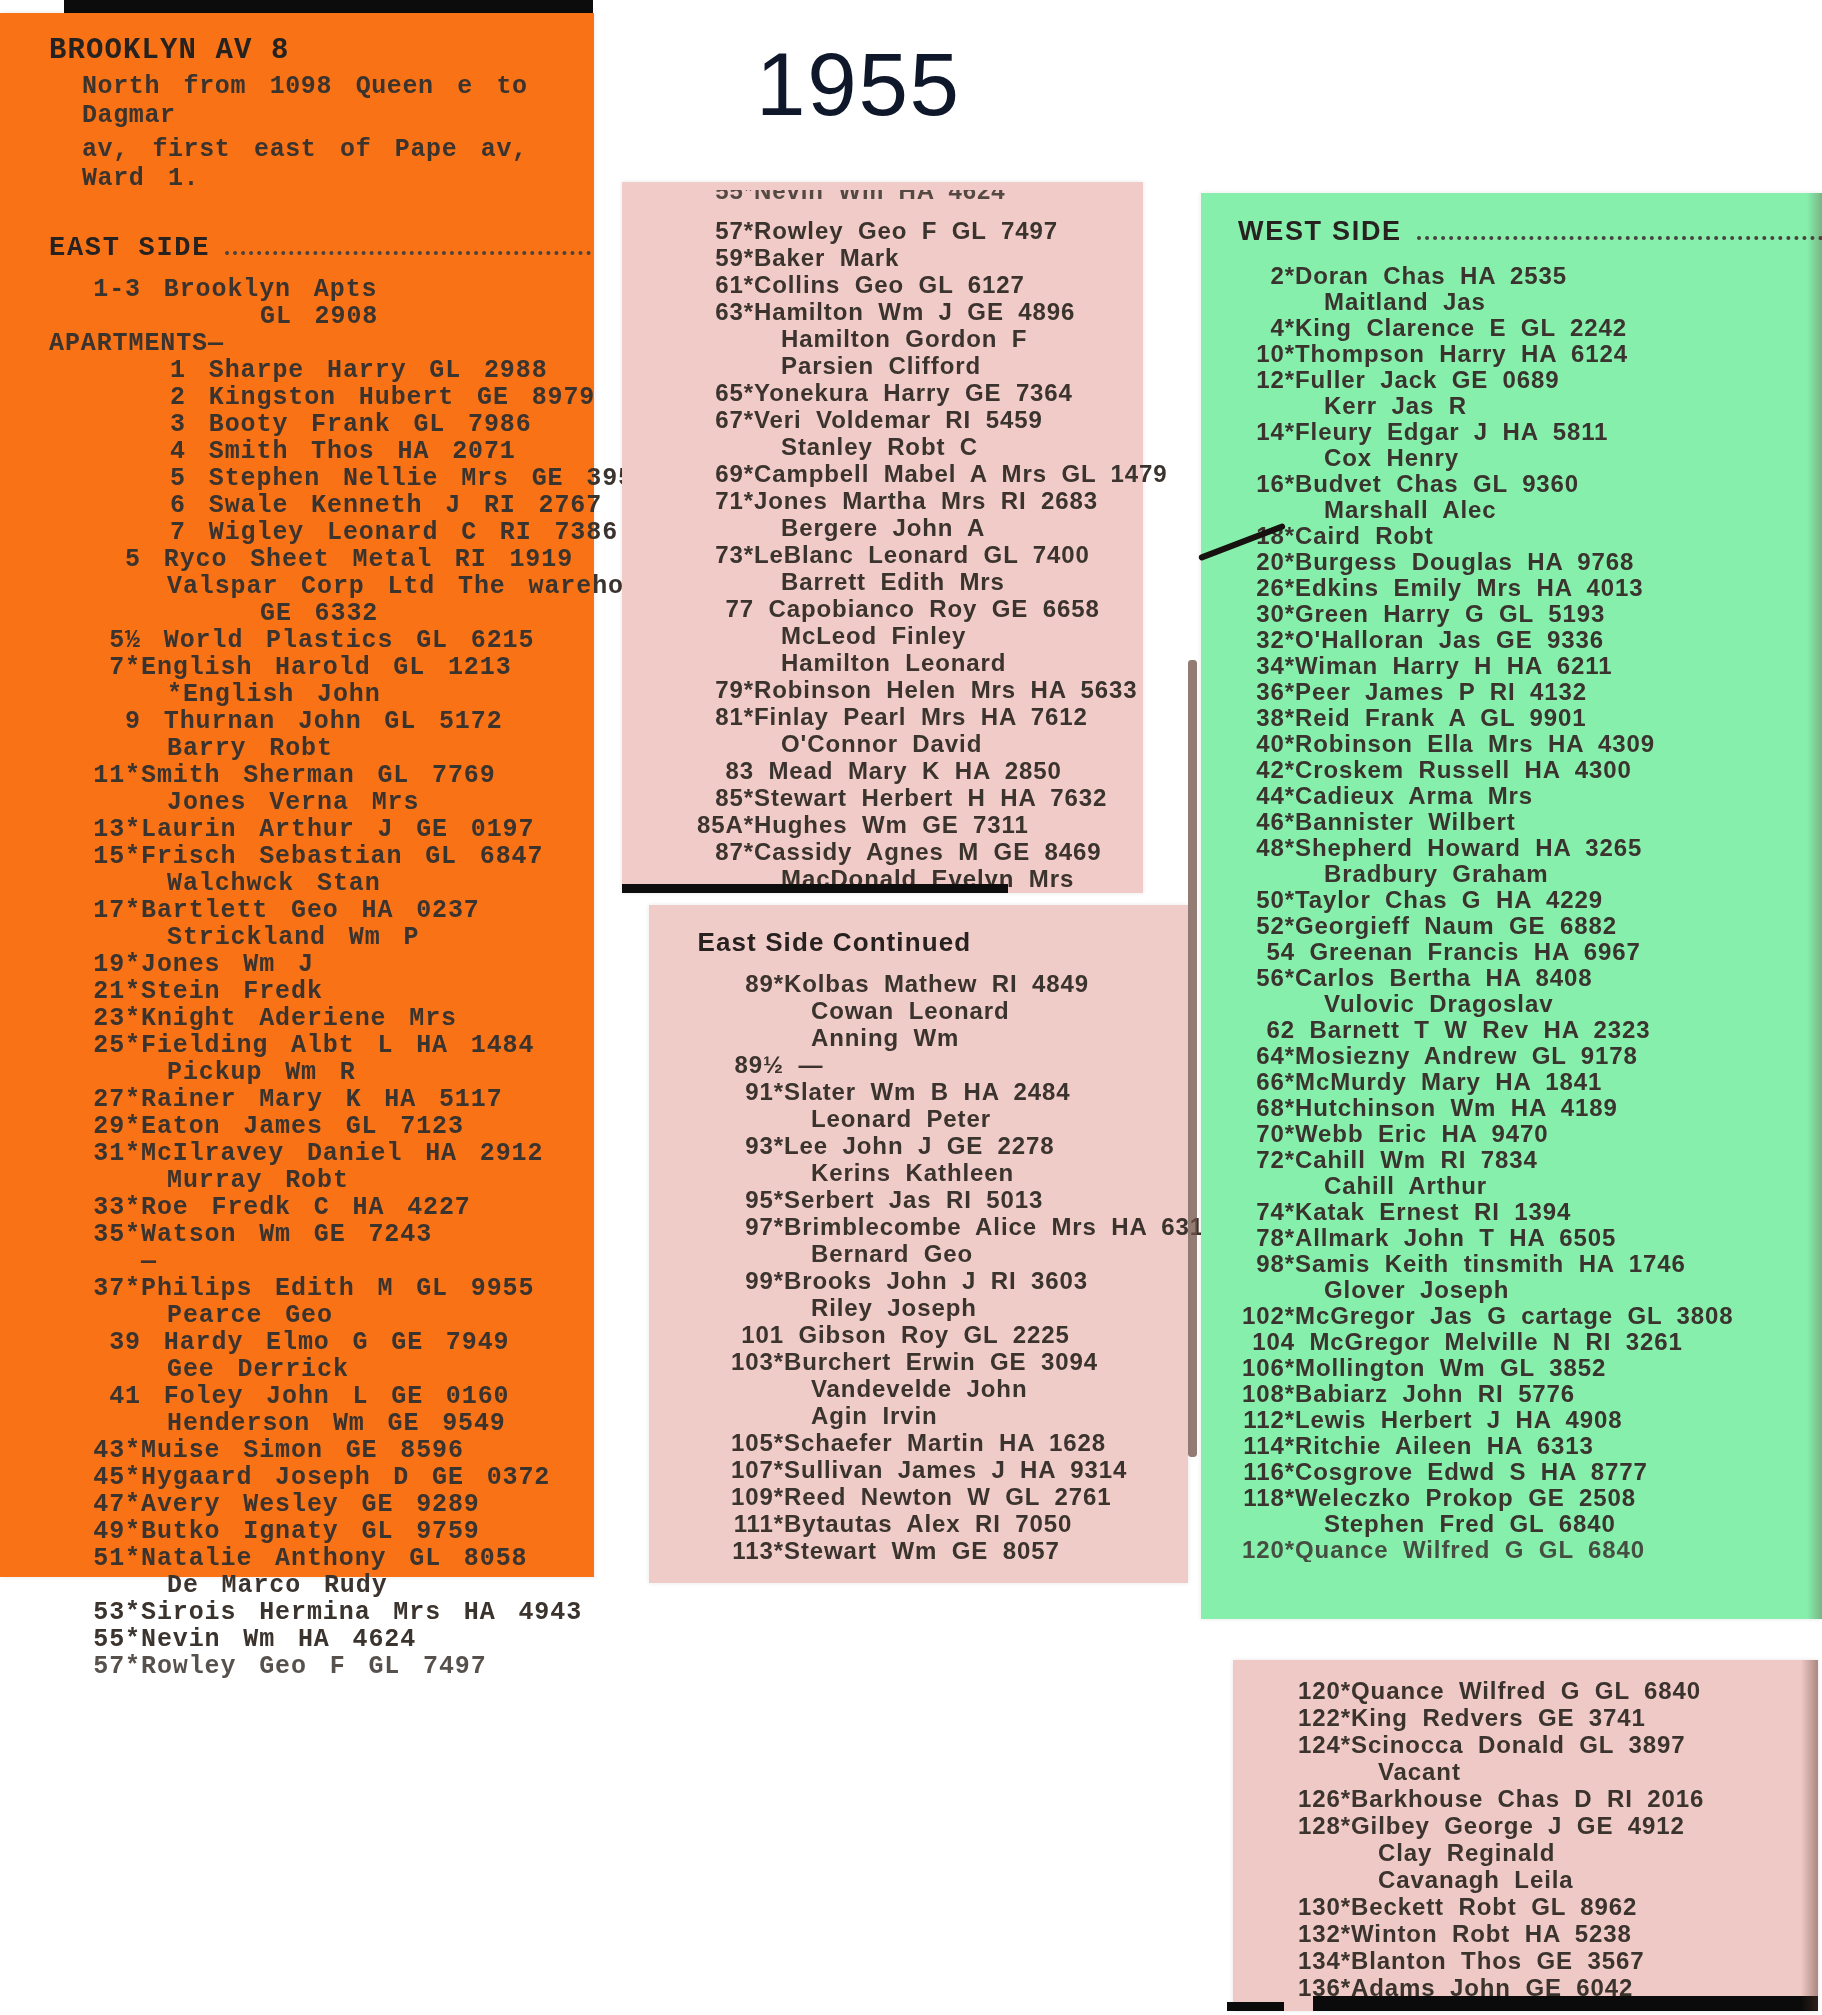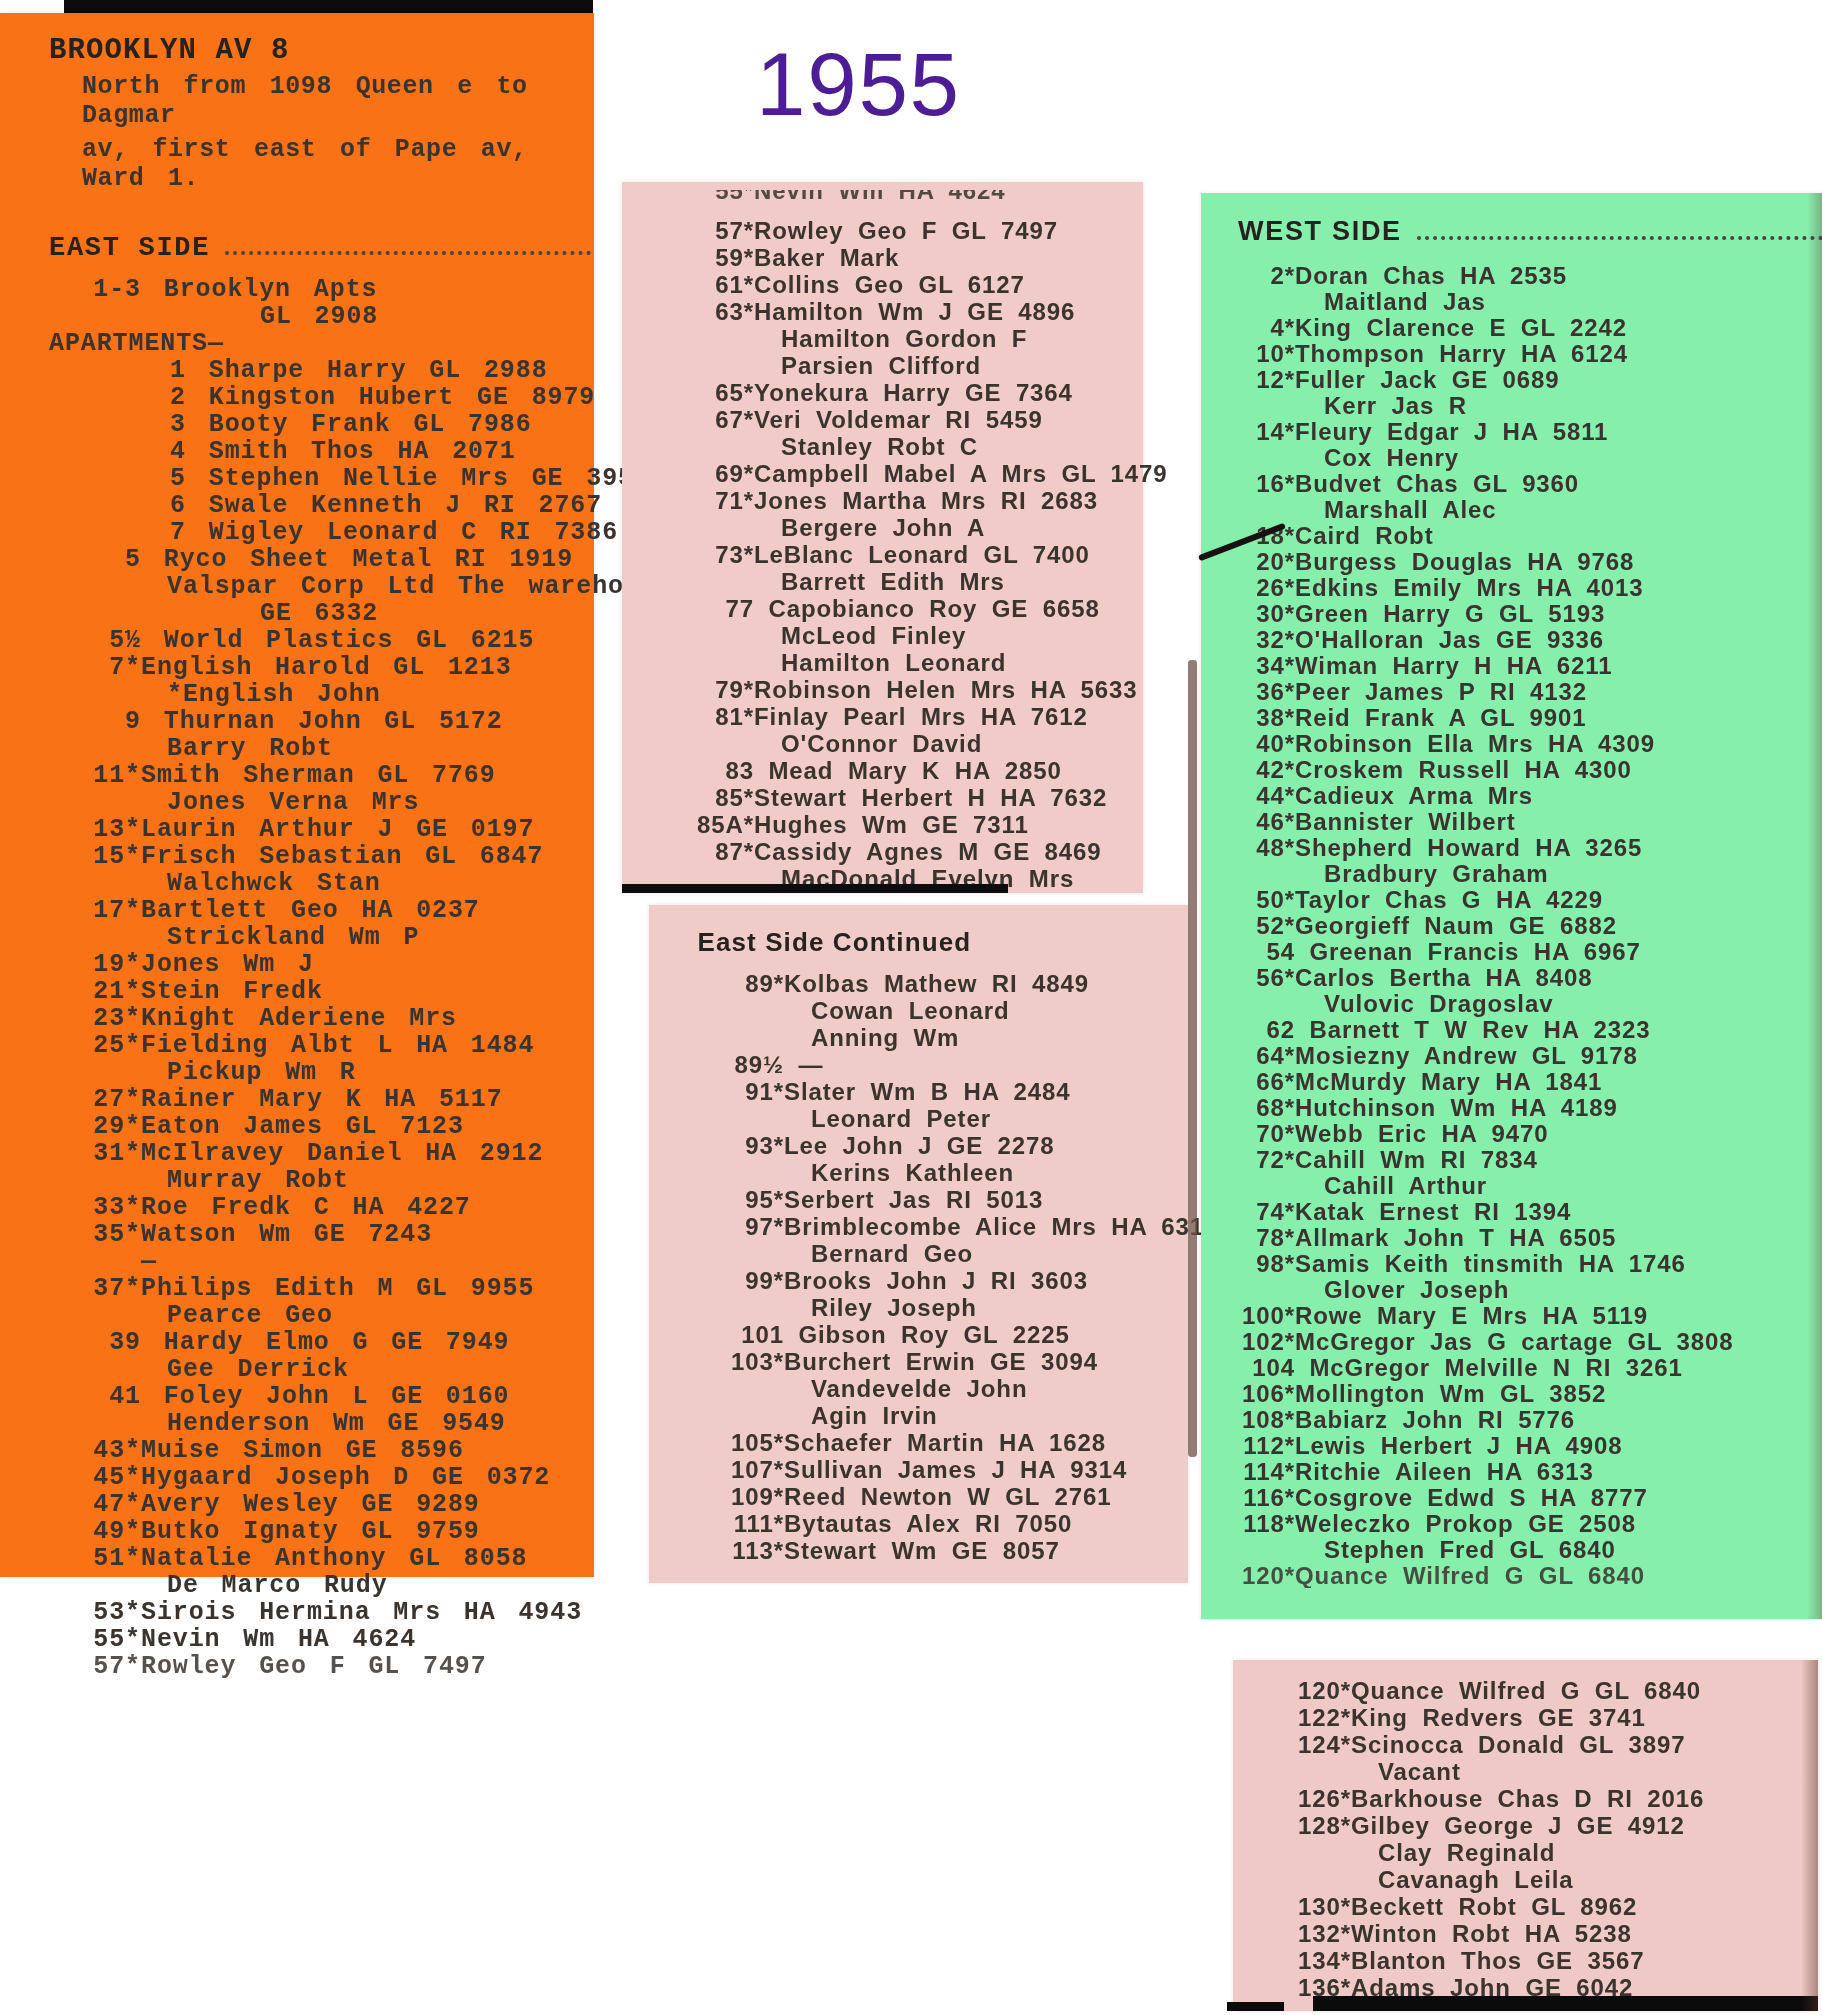--- a/index.html
+++ b/index.html
@@ -1,19 +1,19 @@
 <!DOCTYPE html>
 <html style="font-size:9.2px"><head>
 <meta charset="utf-8">
 <style>
   html,body{margin:0;padding:0;background:#ffffff;}
   .canvas{position:relative;width:1823px;height:2015px;background:#ffffff;overflow:hidden;
           font-family:"Liberation Sans",sans-serif;}
   .year{position:absolute;left:756px;top:33px;font-size:89px;font-weight:400;
-        color:#4c1d95;letter-spacing:1.7px;}
+        color:#0f172a;letter-spacing:1.7px;}
   .topbar{position:absolute;left:64px;top:0;width:529px;height:15px;background:#0c0c0c;}
   .left-strip{position:absolute;left:1188px;top:660px;width:9.2px;height:797px;
               background:#6f5046;opacity:.75;border-radius:3.4px;}
   .block{position:absolute;box-sizing:border-box;font-weight:700;color:#3a332e;
          box-shadow:0 0 4.6px rgba(0,0,0,0.10);}
   .block .lines{margin-top:12.6px;}
   .line{display:flex;align-items:baseline;white-space:pre;letter-spacing:0.9px;word-spacing:6.9px;}
   .num{flex:none;text-align:right;white-space:pre;}
   .txt{flex:none;white-space:pre;}
   .sub .txt{padding-left:0;}
@@ -249,21 +249,20 @@
         <div class="line entry"><span class="num">64*</span><span class="txt">Mosiezny Andrew GL 9178</span></div>
         <div class="line entry"><span class="num">66*</span><span class="txt">McMurdy Mary HA 1841</span></div>
         <div class="line entry"><span class="num">68*</span><span class="txt">Hutchinson Wm HA 4189</span></div>
         <div class="line entry"><span class="num">70*</span><span class="txt">Webb Eric HA 9470</span></div>
         <div class="line entry"><span class="num">72*</span><span class="txt">Cahill Wm RI 7834</span></div>
         <div class="line cont"><span class="txt">Cahill Arthur</span></div>
         <div class="line entry"><span class="num">74*</span><span class="txt">Katak Ernest RI 1394</span></div>
         <div class="line entry"><span class="num">78*</span><span class="txt">Allmark John T HA 6505</span></div>
         <div class="line entry"><span class="num">98*</span><span class="txt">Samis Keith tinsmith HA 1746</span></div>
         <div class="line cont"><span class="txt">Glover Joseph</span></div>
-        <div class="line entry"><span class="num">100*</span><span class="txt">Rowe Mary E Mrs HA 5119</span></div>
         <div class="line entry"><span class="num">102*</span><span class="txt">McGregor Jas G cartage GL 3808</span></div>
         <div class="line entry"><span class="num">104</span><span class="txt">&nbsp;McGregor Melville N RI 3261</span></div>
         <div class="line entry"><span class="num">106*</span><span class="txt">Mollington Wm GL 3852</span></div>
         <div class="line entry"><span class="num">108*</span><span class="txt">Babiarz John RI 5776</span></div>
         <div class="line entry"><span class="num">112*</span><span class="txt">Lewis Herbert J HA 4908</span></div>
         <div class="line entry"><span class="num">114*</span><span class="txt">Ritchie Aileen HA 6313</span></div>
         <div class="line entry"><span class="num">116*</span><span class="txt">Cosgrove Edwd S HA 8777</span></div>
         <div class="line entry"><span class="num">118*</span><span class="txt">Weleczko Prokop GE 2508</span></div>
         <div class="line cont"><span class="txt">Stephen Fred GL 6840</span></div>
         <div class="line clip"><span class="num">120*</span><span class="txt">Quance Wilfred G GL 6840</span></div>

